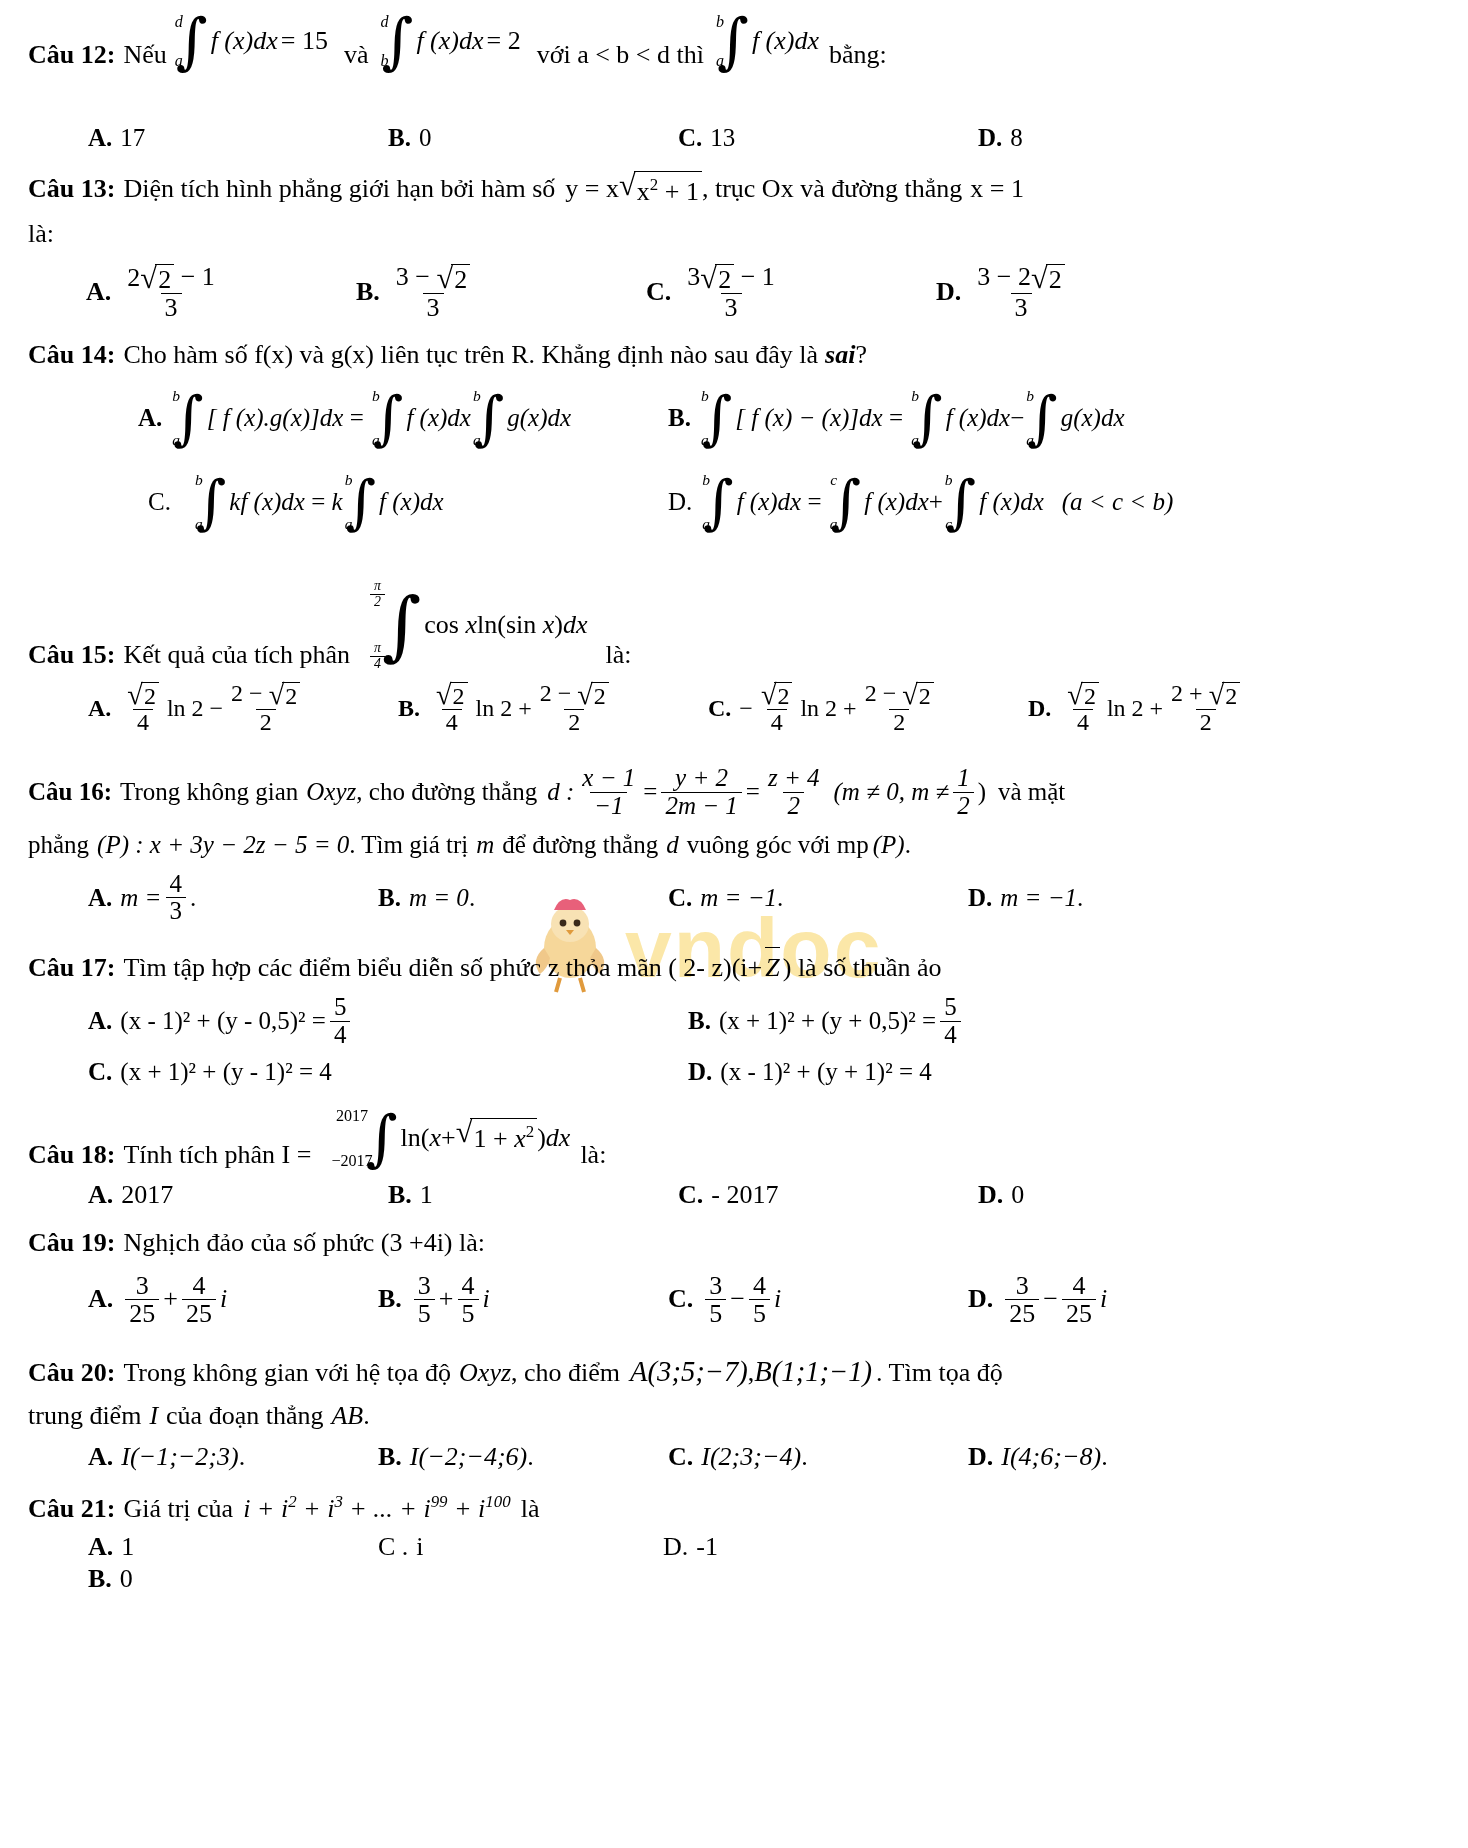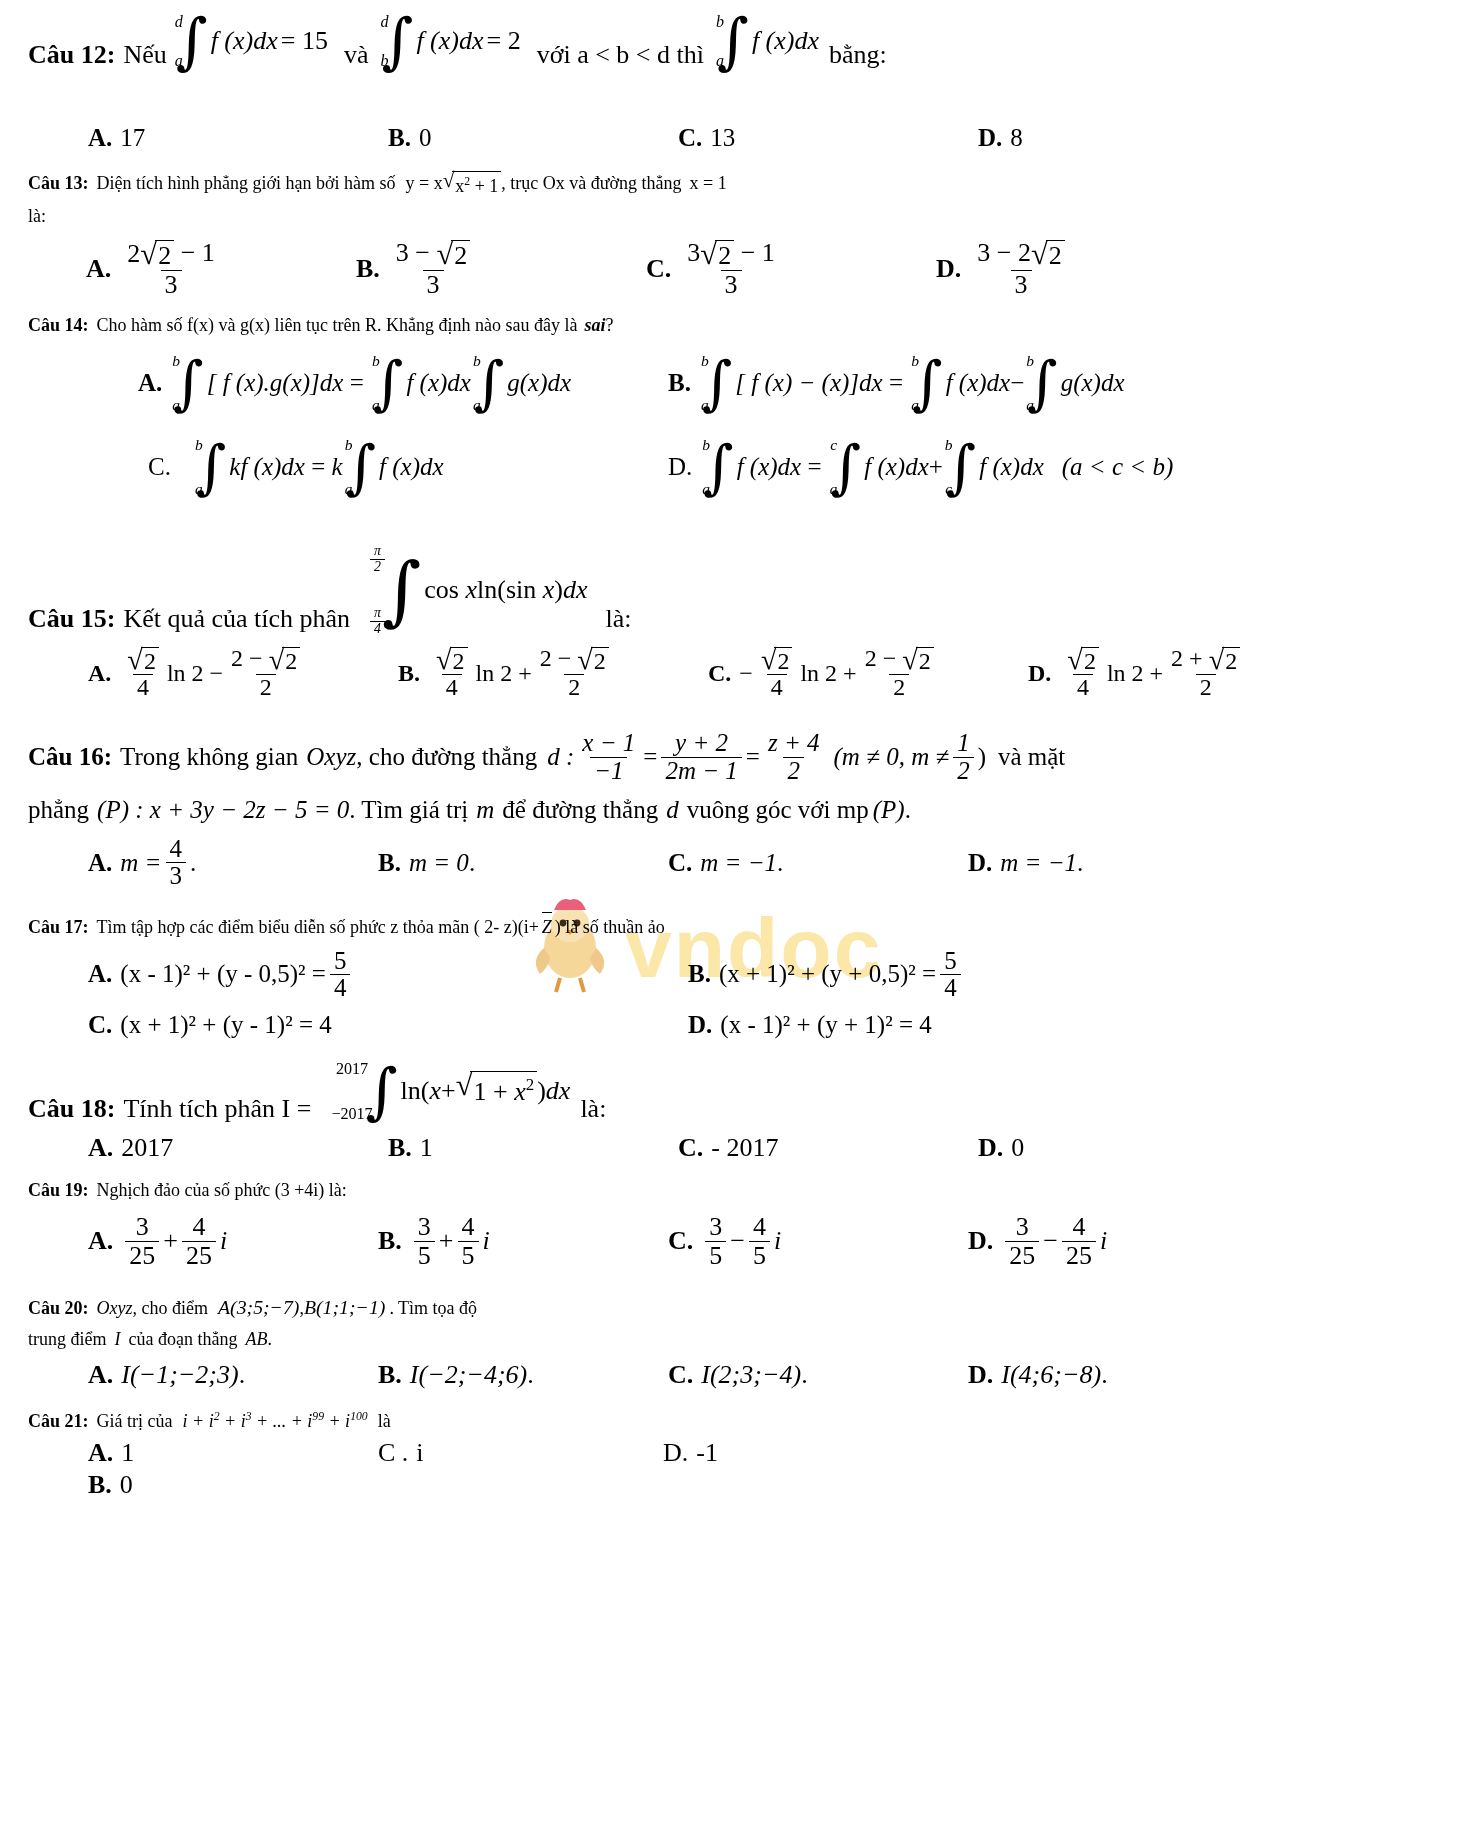--- a/index.html
+++ b/index.html
@@ -34,21 +34,21 @@
     left: 105px; top: 10px;
   }
   .wm-bird {
     position: absolute; left: 0px; top: 0px;
     width: 100px; height: 110px;
   }
 
   
   .qline { position: relative; z-index: 2; line-height: 1.45; }
   .qnum { font-weight: bold; }
-  .stem { font-size: 18px; }
+  .stem { font-size: 26px; }
   .opts { display: flex; font-size: 25px; position: relative; z-index: 2; }
   .opt { display: flex; align-items: center; }
   .oL { font-weight: bold; margin-right: 8px; }
   .oL.light { font-weight: normal; }
 
   
   .mi { font-style: italic; }
   .frac {
     display: inline-flex; flex-direction: column;
     align-items: center; vertical-align: middle;
@@ -673,20 +673,21 @@
           <span class="num">4</span>
           <span class="den">25</span>
         </span>
       <span class="mi">i</span>
     </div>
   </div>
 
   <div class="qline stem" style="margin-top:24px;">
     <div class="row" style="align-items:baseline;">
       <span class="qnum">Câu 20:</span>
+      <span style="margin-left:8px;">Trong không gian với hệ tọa độ</span>
       <span class="mi" style="margin-left:8px;">Oxyz</span>
       <span>, cho điểm</span>
       <span class="mi" style="margin-left:10px; font-size:1.1em;">A(3;5;−7)</span>
       <span>,</span>
       <span class="mi" style="font-size:1.1em;">B(1;1;−1)</span>
       <span style="margin-left:4px;">. Tìm tọa độ</span>
     </div>
     <div class="row" style="align-items:baseline; margin-top:4px;">
       <span>trung điểm</span>
       <span class="mi" style="margin:0 8px;">I</span>

